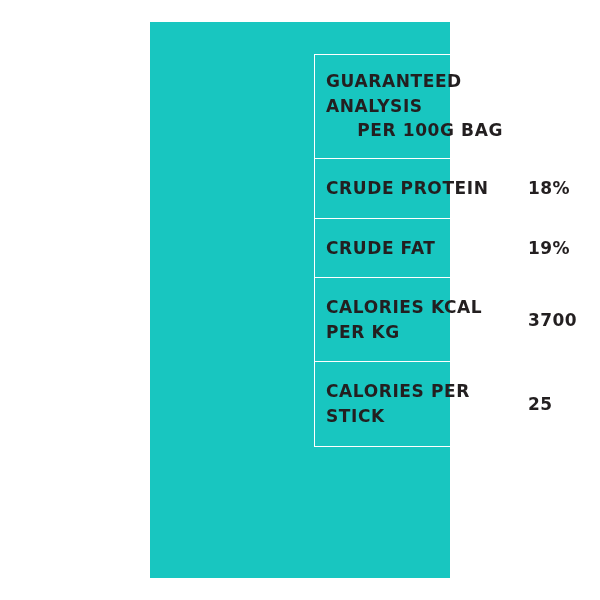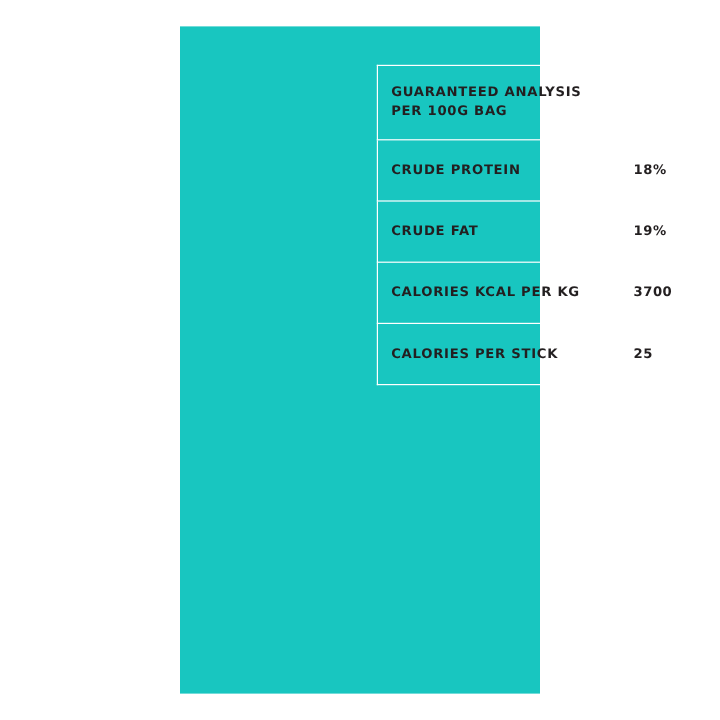--- a/index.html
+++ b/index.html
@@ -37,21 +37,21 @@
     table-layout: fixed;
   }
 
   .table td {
     border: 1.5px solid #ffffff;
     padding: 0;
     vertical-align: middle;
     color: #231f20;
     font-family: "DejaVu Sans", sans-serif;
     font-weight: bold;
-    font-size: 11px;
+    font-size: 17px;
     letter-spacing: 0.6px;
     text-transform: uppercase;
   }
 
   .col-label { width: 200px; }
   .col-value { width: 72px; }
 
   .cell-inner {
     padding: 10px 11px;
     line-height: 1.45;
@@ -65,21 +65,21 @@
   .row-body .cell-inner {
     padding-top: 17px;
     padding-bottom: 17px;
   }
 
   .value .cell-inner {
     padding-left: 13px;
     letter-spacing: 0.4px;
   }
 
-  .hdr-line2 { display: block; }
+  .hdr-line2 { display: block; text-align: right; }
 </style>
 </head>
 <body>
 
 <div class="page">
   <div class="panel">
     <table class="table">
       <colgroup>
         <col class="col-label">
         <col class="col-value">

